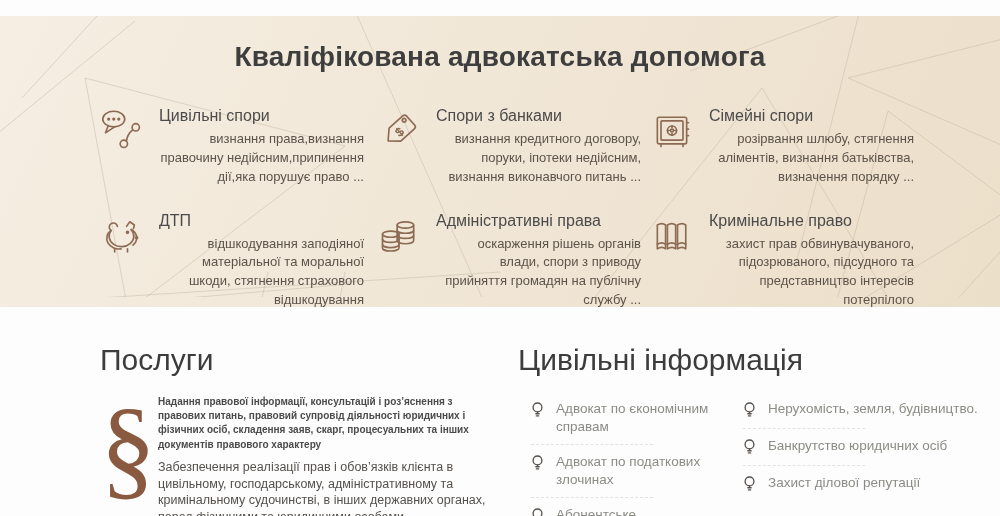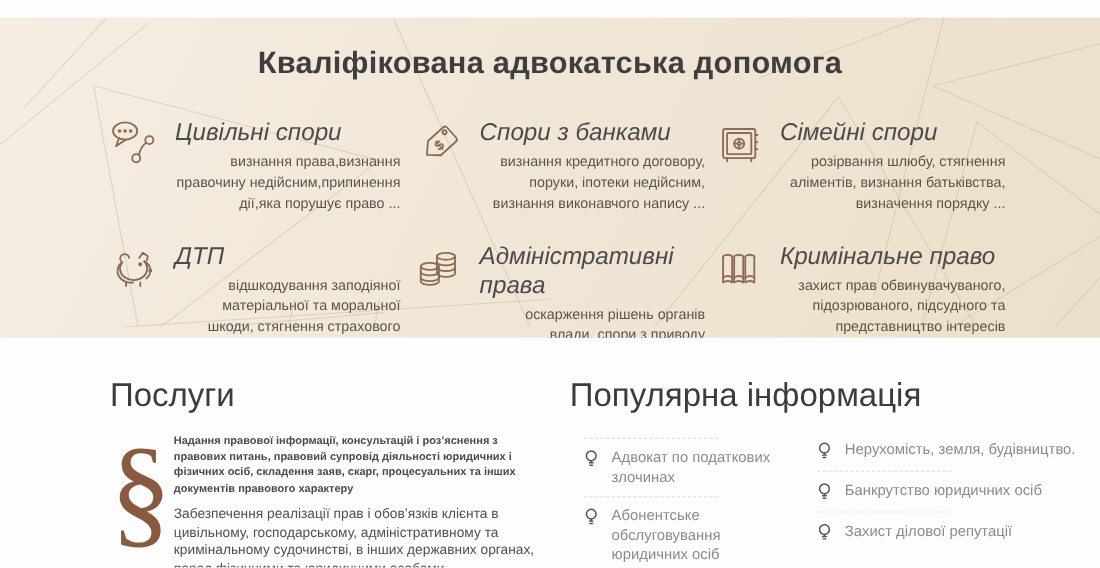--- a/index.html
+++ b/index.html
@@ -22,21 +22,21 @@
     text-align:center; font-size:28px; font-weight:700;
     color:#3e3e3e; letter-spacing:.2px;
   }
   .services-grid {
     position:relative; margin:34px 0 0 100px; width:840px;
     display:grid; grid-template-columns:272px 268px 286px;
     column-gap:5px; row-gap:25px;
   }
   .service { display:flex; gap:15px; }
   .service-icon { flex:0 0 44px; width:44px; height:44px; margin-top:2px; }
-  .service-title { margin:0 0 5px; font-size:22px; font-weight:400; color:#4b4b4b;font-style:italic; }
+  .service-title { margin:0 0 5px; font-size:16px; font-weight:400; color:#4b4b4b; }
   .service-desc { margin:0; font-size:13px; line-height:1.45; color:#5c534a; max-width:205px;text-align:right; }
 
   
   .main { display:flex; gap:18px; padding:30px 30px 0 100px; background:#fdfdfd; }
   .col-services { width:400px; flex:0 0 400px; }
   .col-popular { flex:1; }
   .section-heading { margin:6px 0 18px; font-size:30px; font-weight:400; color:#3c3c3c; }
 
   .para-wrap { overflow:hidden; }
   .para-symbol {
@@ -105,21 +105,21 @@
     <div class="service">
       <svg class="service-icon icon-stroke" viewBox="0 0 48 48">
         <g transform="rotate(-42 24 24)">
           <path d="M8,24 L18,14.5 H38 a3,3 0 0 1 3,3 v13 a3,3 0 0 1 -3,3 H18 Z"></path>
           <circle cx="36" cy="19" r="2"></circle>
           <text x="20" y="29.5" font-size="13" stroke-width="0.6" fill="#8c6a54" font-family="Liberation Sans, sans-serif">$</text>
         </g>
       </svg>
       <div>
         <h3 class="service-title">Спори з банками</h3>
-        <p class="service-desc">визнання кредитного договору, поруки, іпотеки недійсним, визнання виконавчого напису ...</p>
+        <p class="service-desc">визнання кредитного договору, поруки, іпотеки недійсним, визнання виконавчого питань ...</p>
       </div>
     </div>
 
     <div class="service">
       <svg class="service-icon icon-stroke" viewBox="0 0 48 48">
         <rect x="8" y="9" width="32" height="29" rx="2"></rect>
         <rect x="12" y="13" width="24" height="21" rx="1"></rect>
         <circle cx="24" cy="23.5" r="5"></circle>
         <circle cx="24" cy="23.5" r="1.6"></circle>
         <path d="M24,18.5 v2 M29,23.5 h-2 M24,28.5 v-2 M19,23.5 h2"></path>
@@ -190,25 +190,32 @@
       <div class="para-symbol">§</div>
       <p class="lead-text">Надання правової інформації, консультацій і роз’яснення з правових питань, правовий супровід діяльності юридичних і фізичних осіб, складення заяв, скарг, процесуальних та інших документів правового характеру</p>
       <p class="small-text"><span>Забезпечення реалізації прав і обов’язків клієнта в цивільному, господарському, адміністративному та кримінальному судочинстві, в інших державних органах, перед фізичними та юридичними особами.</span>
         
         
       </p>
     </div>
   </div>
 
   <div class="col-popular">
-    <h2 class="section-heading">Популярна інформація</h2>
+    <h2 class="section-heading">Цивільні інформація</h2>
 
     <div class="links-wrap">
 
       <div class="links-col">
+        <div class="link-item">
+          <svg class="bulb bulb-stroke" viewBox="0 0 16 18">
+            <circle cx="8" cy="6.2" r="4.7"></circle>
+              <path d="M6.2,13 h3.6 M6.8,15.3 h2.4 M8,10.9 v1.4"></path>
+          </svg>
+          <span class="link-label">Адвокат по єкономічним справам</span>
+        </div>
         <hr class="link-divider">
         <div class="link-item">
           <svg class="bulb bulb-stroke" viewBox="0 0 16 18">
             <circle cx="8" cy="6.2" r="4.7"></circle>
               <path d="M6.2,13 h3.6 M6.8,15.3 h2.4 M8,10.9 v1.4"></path>
           </svg>
           <span class="link-label">Адвокат по податкових злочинах</span>
         </div>
         <hr class="link-divider">
         <div class="link-item">

